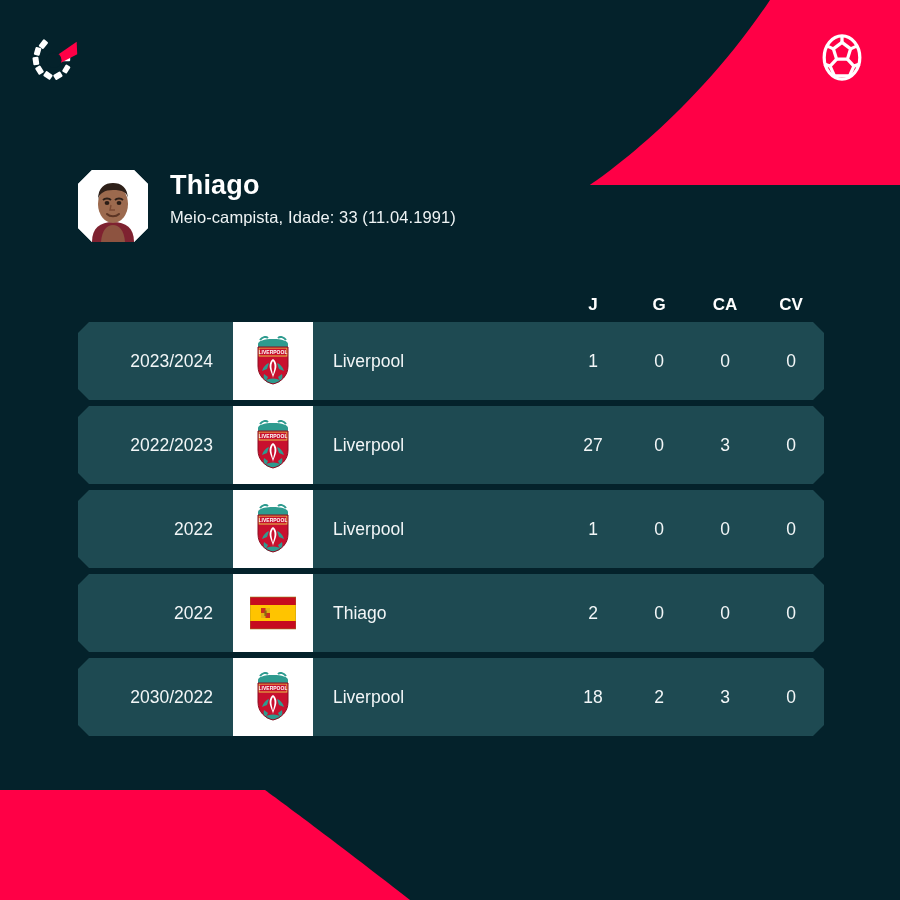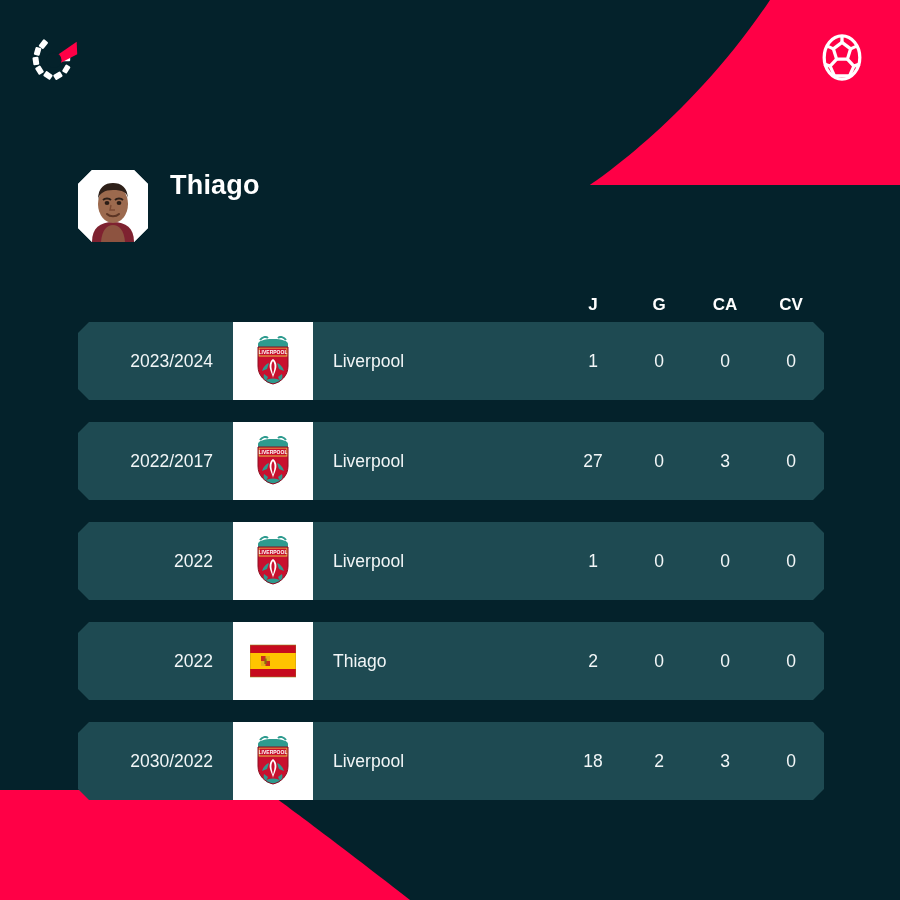--- a/index.html
+++ b/index.html
@@ -52,21 +52,21 @@
   }
   .th-spacer { flex:none; }
   .th-num {
     width:66px; flex:none; text-align:center;
     font-size:17px; font-weight:bold; color:#ffffff;
   }
 
   .stat-row {
     position:relative;
     display:flex; align-items:stretch;
-    height:78px; margin-bottom:22px;
+    height:78px; margin-bottom:6px;
     background:#1E4A52;
     clip-path:polygon(11px 0,735px 0,746px 11px,746px 67px,735px 78px,11px 78px,0 67px,0 11px);
   }
   .cell-season {
     width:155px; flex:none;
     display:flex; align-items:center; justify-content:flex-end;
     padding-right:20px;
     font-size:17.5px; color:#f2f6f7;
   }
   .cell-badge {
@@ -143,20 +143,21 @@
         <ellipse cx="29" cy="33" rx="2.4" ry="1.9" fill="#2B1D16"></ellipse>
         <ellipse cx="41" cy="33" rx="2.4" ry="1.9" fill="#2B1D16"></ellipse>
         <path d="M25,30 C27,28 31,28 33,30" stroke="#2E2019" stroke-width="1.8" fill="none"></path>
         <path d="M37,30 C39,28 43,28 45,30" stroke="#2E2019" stroke-width="1.8" fill="none"></path>
         <path d="M29,44 C32,47 38,47 41,44" stroke="#5C3524" stroke-width="2" fill="none" stroke-linecap="round"></path>
         <path d="M33,35 L32,40 L37,40" stroke="#7B4A33" stroke-width="1.4" fill="none"></path>
       </svg>
     </div>
     <div id="player-text">
       <div id="player-name">Thiago</div>
+      <div id="player-meta">Meio-campista, Idade: 33 (11.04.1991)</div>
     </div>
   </div>
 
   <div id="stats-table">
 
     <div id="table-header">
       <div class="th-spacer" style="width:482px;"></div>
       <div class="th-num">J</div>
       <div class="th-num">G</div>
       <div class="th-num">CA</div>
@@ -184,21 +185,21 @@
     <path d="M8,11 L38,11 L38,30 C38,40 31,46 23,48 C15,46 8,40 8,30 Z" fill="none" stroke="#8A0C20" stroke-width="1"></path>
   </svg>
 </div>
           <div class="cell-team">Liverpool</div>
           <div class="cell-num">1</div>
           <div class="cell-num">0</div>
           <div class="cell-num">0</div>
           <div class="cell-num">0</div>
         </div>
         <div class="stat-row">
-          <div class="cell-season">2022/2017</div>
+          <div class="cell-season">2022/2023</div>
           <div class="cell-badge">
   <svg class="badge-art" viewBox="0 0 46 50">
     <path d="M8,8 C8,5 14,3 23,3 C32,3 38,5 38,8 L38,11 L8,11 Z" fill="#2E9B8F"></path>
     <path d="M10,4 C12,1 16,0 18,2 M28,2 C30,0 34,1 36,4" stroke="#2E9B8F" stroke-width="2" fill="none"></path>
     <path d="M8,11 L38,11 L38,30 C38,40 31,46 23,48 C15,46 8,40 8,30 Z" fill="#C8102E"></path>
     <rect x="9" y="12" width="28" height="8" fill="#C8102E"></rect>
     <rect x="9" y="12" width="28" height="8" fill="none" stroke="#E8C547" stroke-width="1"></rect>
     <text x="23" y="18.4" font-size="5" fill="#FFFFFF" text-anchor="middle" font-family="'Liberation Sans',sans-serif" font-weight="bold">LIVERPOOL</text>
     <path d="M23,23 C20,25 19,29 20,33 C21,37 23,40 23,42 C23,40 25,37 26,33 C27,29 26,25 23,23 Z" fill="#FFFFFF"></path>
     <path d="M23,25 C21.5,27 21,30 21.8,33.5 C22.3,36 23,38 23,39.5 C23,38 23.7,36 24.2,33.5 C25,30 24.5,27 23,25 Z" fill="#C8102E"></path>

